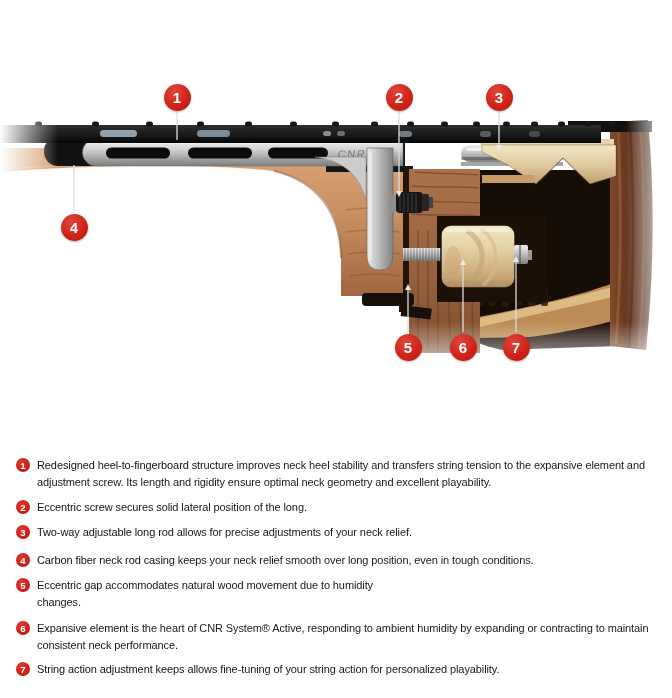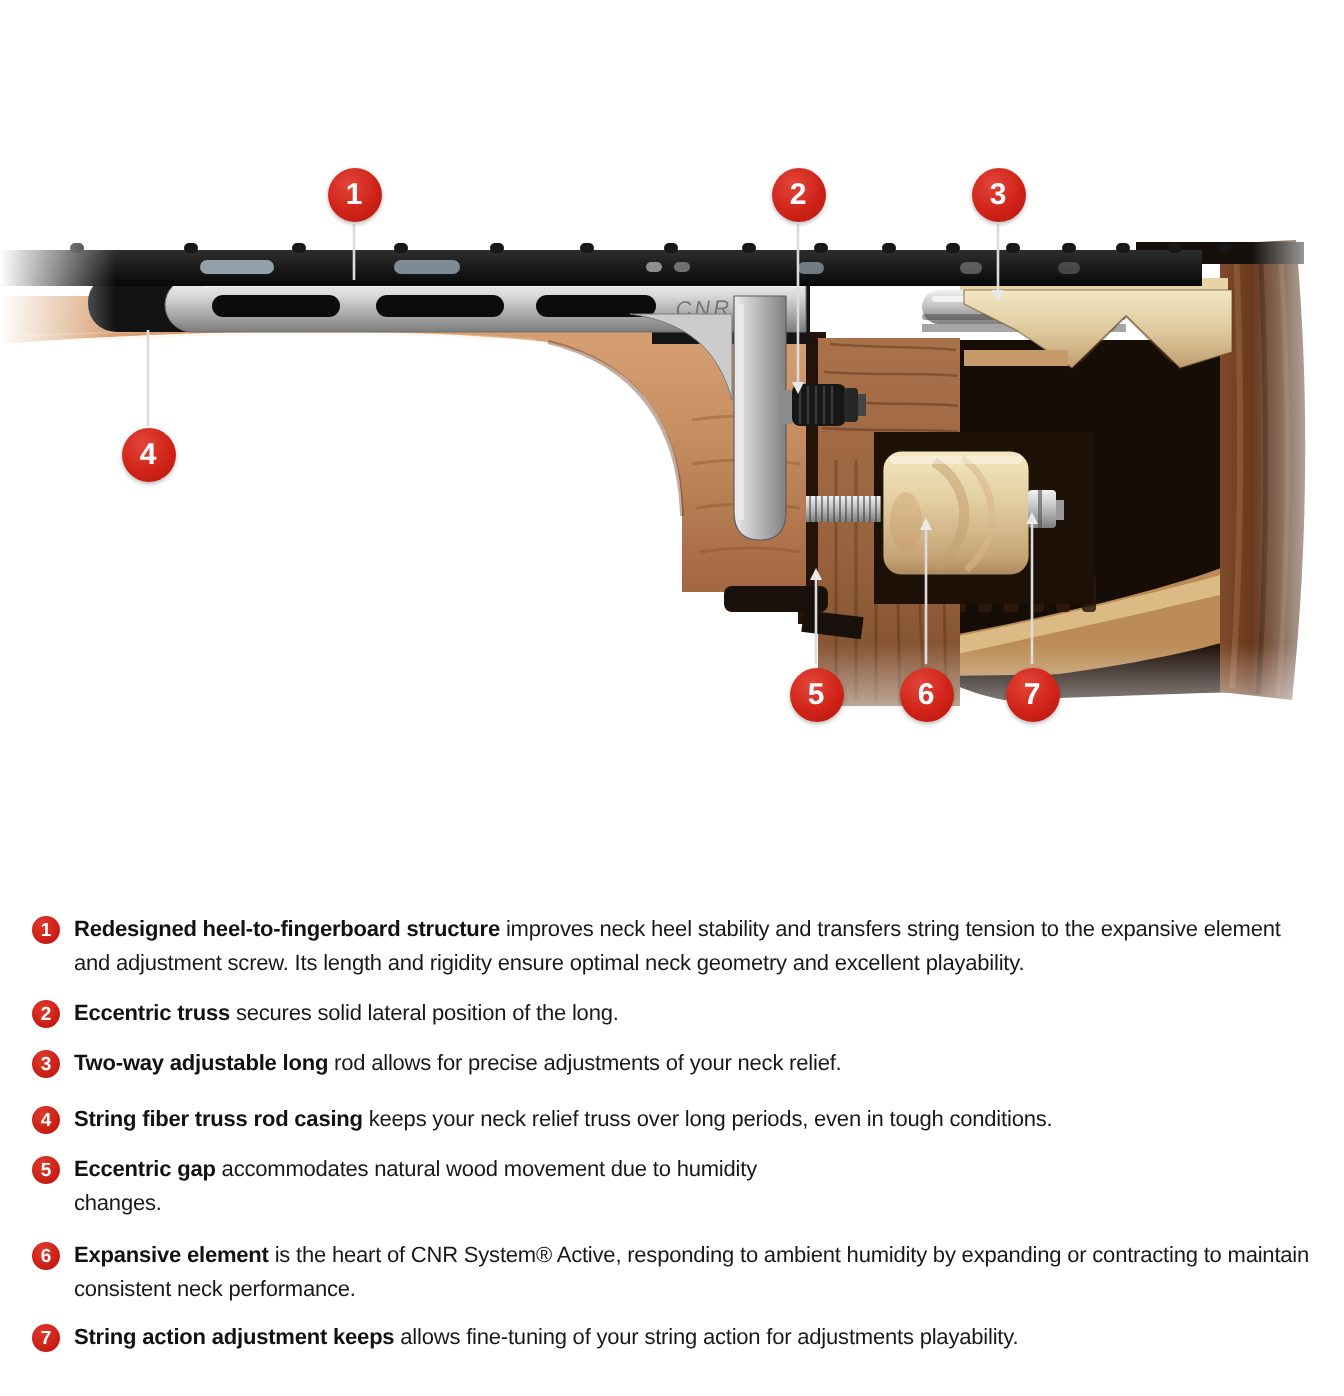--- a/index.html
+++ b/index.html
@@ -11,21 +11,21 @@
     background:radial-gradient(circle at 38% 30%, #e2453a 0%, #d02318 55%, #b5170e 100%);
     color:#fff;font-weight:bold;font-size:15px;line-height:1;
     display:flex;align-items:center;justify-content:center;
     box-shadow:0 1px 2px rgba(0,0,0,.28);}
   
   .legend-item{position:absolute;left:16px;display:flex;align-items:flex-start;}
   .bullet{width:14px;height:14px;border-radius:50%;flex:0 0 14px;margin-right:7px;margin-top:1px;
     background:radial-gradient(circle at 38% 30%, #dd3a2e 0%, #cd2016 60%, #b4170e 100%);
     color:#fff;font-size:9.5px;font-weight:bold;display:flex;align-items:center;justify-content:center;}
   .ltext{font-size:11px;line-height:16.5px;color:#181818;letter-spacing:-0.1px;}
-  .ltext b{font-weight:bold;color:#111;text-align:center;}
+  .ltext b{font-weight:normal;color:#111;text-align:center;}
   .w1{max-width:612px;} .w5{max-width:368px;} .w6{max-width:630px;} .wfull{max-width:630px;}
 </style>
 </head>
 <body>
 
 <div class="stage">
 
   <svg class="illustration" viewBox="0 0 672 440">
     <defs>
       <linearGradient id="gBoard" x1="0" y1="0" x2="0" y2="1">
@@ -258,36 +258,36 @@
   <div class="marker" style="left:394.5px;top:333.5px">5</div>
   <div class="marker" style="left:449.5px;top:333.5px">6</div>
   <div class="marker" style="left:502.5px;top:333.5px">7</div>
 
   <div class="legend-item" style="top:457px">
     <span class="bullet">1</span>
     <span class="ltext w1"><b>Redesigned heel-to-fingerboard structure</b><span> improves neck heel stability and transfers string tension to the expansive element and adjustment screw. Its length and rigidity ensure optimal neck geometry and excellent playability.</span></span>
   </div>
   <div class="legend-item" style="top:499px">
     <span class="bullet">2</span>
-    <span class="ltext wfull"><b>Eccentric truss</b><span> secures solid lateral position of the long.</span></span>
+    <span class="ltext wfull"><b>Eccentric screw</b><span> secures solid lateral position of the long.</span></span>
   </div>
   <div class="legend-item" style="top:524px">
     <span class="bullet">3</span>
     <span class="ltext wfull"><b>Two-way adjustable long</b><span> rod allows for precise adjustments of your neck relief.</span></span>
   </div>
   <div class="legend-item" style="top:552px">
     <span class="bullet">4</span>
-    <span class="ltext wfull"><b>String fiber truss rod casing</b><span> keeps your neck relief truss over long periods, even in tough conditions.</span></span>
+    <span class="ltext wfull"><b>Carbon fiber neck rod casing</b><span> keeps your neck relief smooth over long position, even in tough conditions.</span></span>
   </div>
   <div class="legend-item" style="top:577px">
     <span class="bullet">5</span>
     <span class="ltext w5"><b>Eccentric gap</b><span> accommodates natural wood movement due to humidity changes.</span></span>
   </div>
   <div class="legend-item" style="top:620px">
     <span class="bullet">6</span>
     <span class="ltext w6"><b>Expansive element</b><span> is the heart of CNR System® Active, responding to ambient humidity by expanding or contracting to maintain consistent neck performance.</span></span>
   </div>
   <div class="legend-item" style="top:661px">
     <span class="bullet">7</span>
-    <span class="ltext wfull"><b>String action adjustment keeps</b><span> allows fine-tuning of your string action for adjustments playability.</span></span>
+    <span class="ltext wfull"><b>String action adjustment keeps</b><span> allows fine-tuning of your string action for personalized playability.</span></span>
   </div>
 
 </div>
 
 </body></html>

